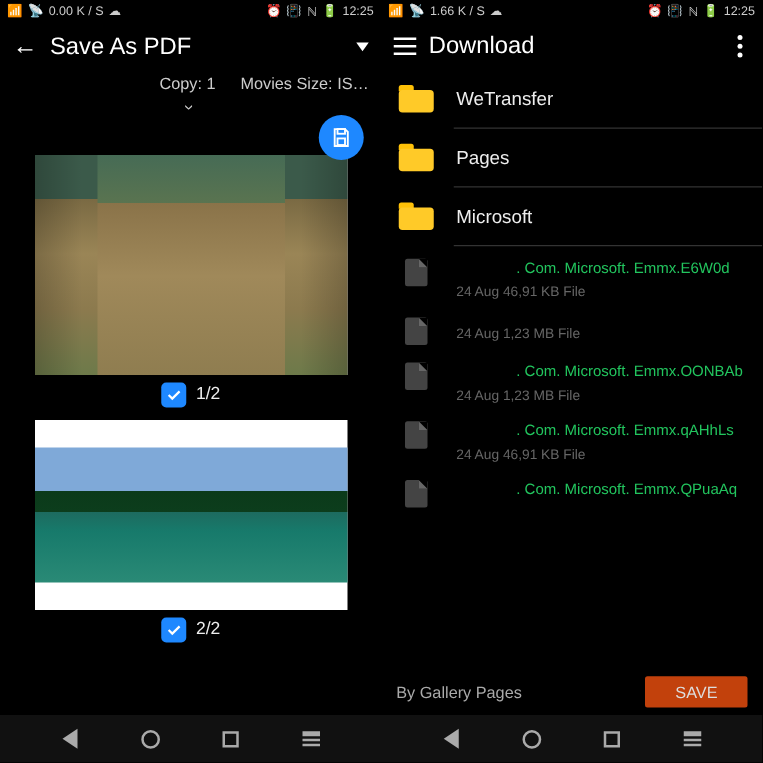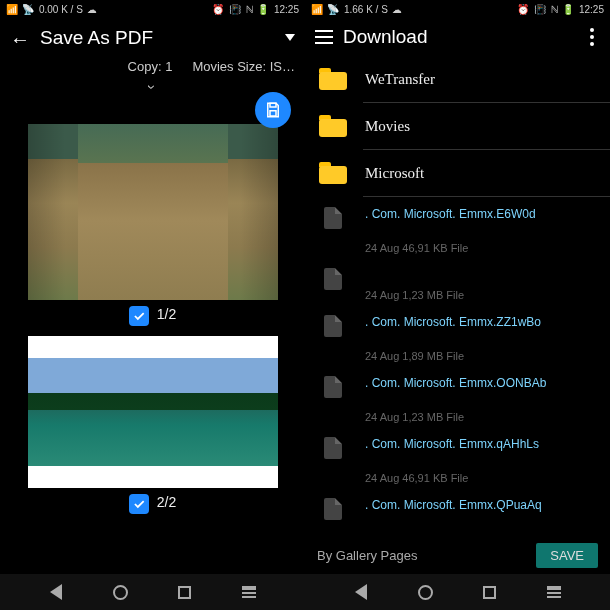--- a/index.html
+++ b/index.html
@@ -23,35 +23,35 @@
 .preview-card { width: 250px; background: #fff; margin: 0 auto 6px; }
 .ph1 { height: 176px; background: linear-gradient(180deg, #3b5a4a 0%, #3b5a4a 20%, #7a6a43 20%, #9a8556 45%, #8c7a4e 70%, #6d7a4a 100%); position: relative; }
 .ph1::before { content: ''; position: absolute; inset: 0; background: linear-gradient(90deg, rgba(0,0,0,0.2) 0%, transparent 15%, transparent 85%, rgba(0,0,0,0.2) 100%); }
 .ph1-inner { position: absolute; left: 50px; right: 50px; top: 0; bottom: 0; background: linear-gradient(180deg, #466b55 0%, #5a7450 22%, #8a7349 22%, #a0895a 55%, #8f7d50 100%); }
 .ph2-wrap { padding: 22px 0; }
 .ph2 { height: 108px; background: linear-gradient(180deg, #7fa9d8 0%, #7fa9d8 32%, #0b3a1a 32%, #0c3d1c 48%, #1d6b5f 48%, #177a6b 62%, #2a8a76 100%); }
 .page-ind { display: flex; align-items: flex-start; justify-content: center; gap: 8px; margin-bottom: 10px; font-size: 14px; color: #eee; }
 .check { width: 20px; height: 20px; background: #1e88ff; border-radius: 4px; display: flex; align-items: center; justify-content: center; }
 .check svg { width: 14px; height: 14px; }
 .folder-row { display: flex; align-items: center; padding: 12px 14px 4px; gap: 18px; }
-.folder-row .label { font-size: 15px; color: #eee; font-family: Liberation Serif, serif; }
+.folder-row .label { font-size: 15px; color: #eee; }
 .folder-under { border-bottom: 1px solid #333; margin-left: 58px; margin-top: 8px; }
 .folder-icon { width: 28px; height: 22px; position: relative; }
 .folder-icon .tab { position: absolute; width: 12px; height: 5px; background: #ffc107; border-radius: 2px 2px 0 0; top: 0; left: 0; }
 .folder-icon .body { position: absolute; width: 28px; height: 18px; background: #ffca28; border-radius: 3px; top: 4px; }
 .file-row { display: flex; align-items: flex-start; padding: 10px 14px 4px; gap: 18px; }
 .file-icon { width: 18px; height: 22px; background: #444; border-radius: 2px; position: relative; margin: 0 5px; }
 .file-icon::after { content: ''; position: absolute; top: 0; right: 0; width: 7px; height: 7px; background: #000; clip-path: polygon(0 0, 100% 0, 100% 100%); }
 .file-icon::before { content: ''; position: absolute; top: 0; right: 0; width: 7px; height: 7px; background: #666; clip-path: polygon(0 0, 0 100%, 100% 100%); }
 .file-text { flex: 1; overflow: hidden; }
-.file-name { font-size: 12px; color: #7dd3fc; white-space: nowrap; overflow: hidden; }
-.file-meta { font-size: 11px; color: #666; margin-top: 21px; }
+.file-name { font-size: 12px; color: #22c55e; white-space: nowrap; overflow: hidden; margin-left: 48px; }
+.file-meta { font-size: 11px; color: #666; margin-top: 7px; }
 .file-list { flex: 1; overflow: hidden; }
 .bottom-row { display: flex; align-items: center; padding: 6px 12px; font-size: 13px; color: #aaa; }
-.save-btn { background: #0f766e; color: #ddd; padding: 5px 14px; border-radius: 2px; font-size: 13px; margin-left: auto; }
+.save-btn { background: #c2410c; color: #ddd; padding: 5px 24px; border-radius: 2px; font-size: 13px; margin-left: auto; }
 .nav-bar { height: 38px; background: #111; display: flex; }
 .nav-half { flex: 1; display: flex; align-items: center; justify-content: space-evenly; }
 .nav-icon { width: 18px; height: 18px; display: flex; align-items: center; justify-content: center; }
 .nav-tri { width: 0; height: 0; border-top: 8px solid transparent; border-bottom: 8px solid transparent; border-right: 12px solid #aaa; }
 .nav-circ { width: 15px; height: 15px; border: 2px solid #aaa; border-radius: 50%; }
 .nav-sq { width: 13px; height: 13px; border: 2px solid #aaa; }
 .nav-stack { display: flex; flex-direction: column; gap: 2px; align-items: center; }
 .nav-stack span { width: 14px; height: 2px; background: #aaa; }
 .nav-stack .top { width: 14px; height: 4px; background: #aaa; }
 .ham { display: flex; flex-direction: column; gap: 4px; }
@@ -174,21 +174,21 @@
             <div class="body"></div>
           </div>
         <span class="label">WeTransfer</span>
       </div>
         <div class="folder-under"></div>
       <div class="folder-row">
         <div class="folder-icon">
             <div class="tab"></div>
             <div class="body"></div>
           </div>
-        <span class="label">Movies</span>
+        <span class="label">Pages</span>
       </div>
         <div class="folder-under"></div>
       <div class="folder-row">
         <div class="folder-icon">
             <div class="tab"></div>
             <div class="body"></div>
           </div>
         <span class="label">Microsoft</span>
       </div>
         <div class="folder-under"></div>
@@ -202,27 +202,20 @@
       </div>
       <div class="file-row">
         <div class="file-icon"></div>
         <div class="file-text">
             <div class="file-meta">24 Aug 1,23 MB File</div>
           </div>
       </div>
       <div class="file-row">
         <div class="file-icon"></div>
         <div class="file-text">
-            <div class="file-name">. Com. Microsoft. Emmx.ZZ1wBo</div>
-            <div class="file-meta">24 Aug 1,89 MB File</div>
-          </div>
-      </div>
-      <div class="file-row">
-        <div class="file-icon"></div>
-        <div class="file-text">
             <div class="file-name">. Com. Microsoft. Emmx.OONBAb</div>
             <div class="file-meta">24 Aug 1,23 MB File</div>
           </div>
       </div>
       <div class="file-row">
         <div class="file-icon"></div>
         <div class="file-text">
             <div class="file-name">. Com. Microsoft. Emmx.qAHhLs</div>
             <div class="file-meta">24 Aug 46,91 KB File</div>
           </div>

